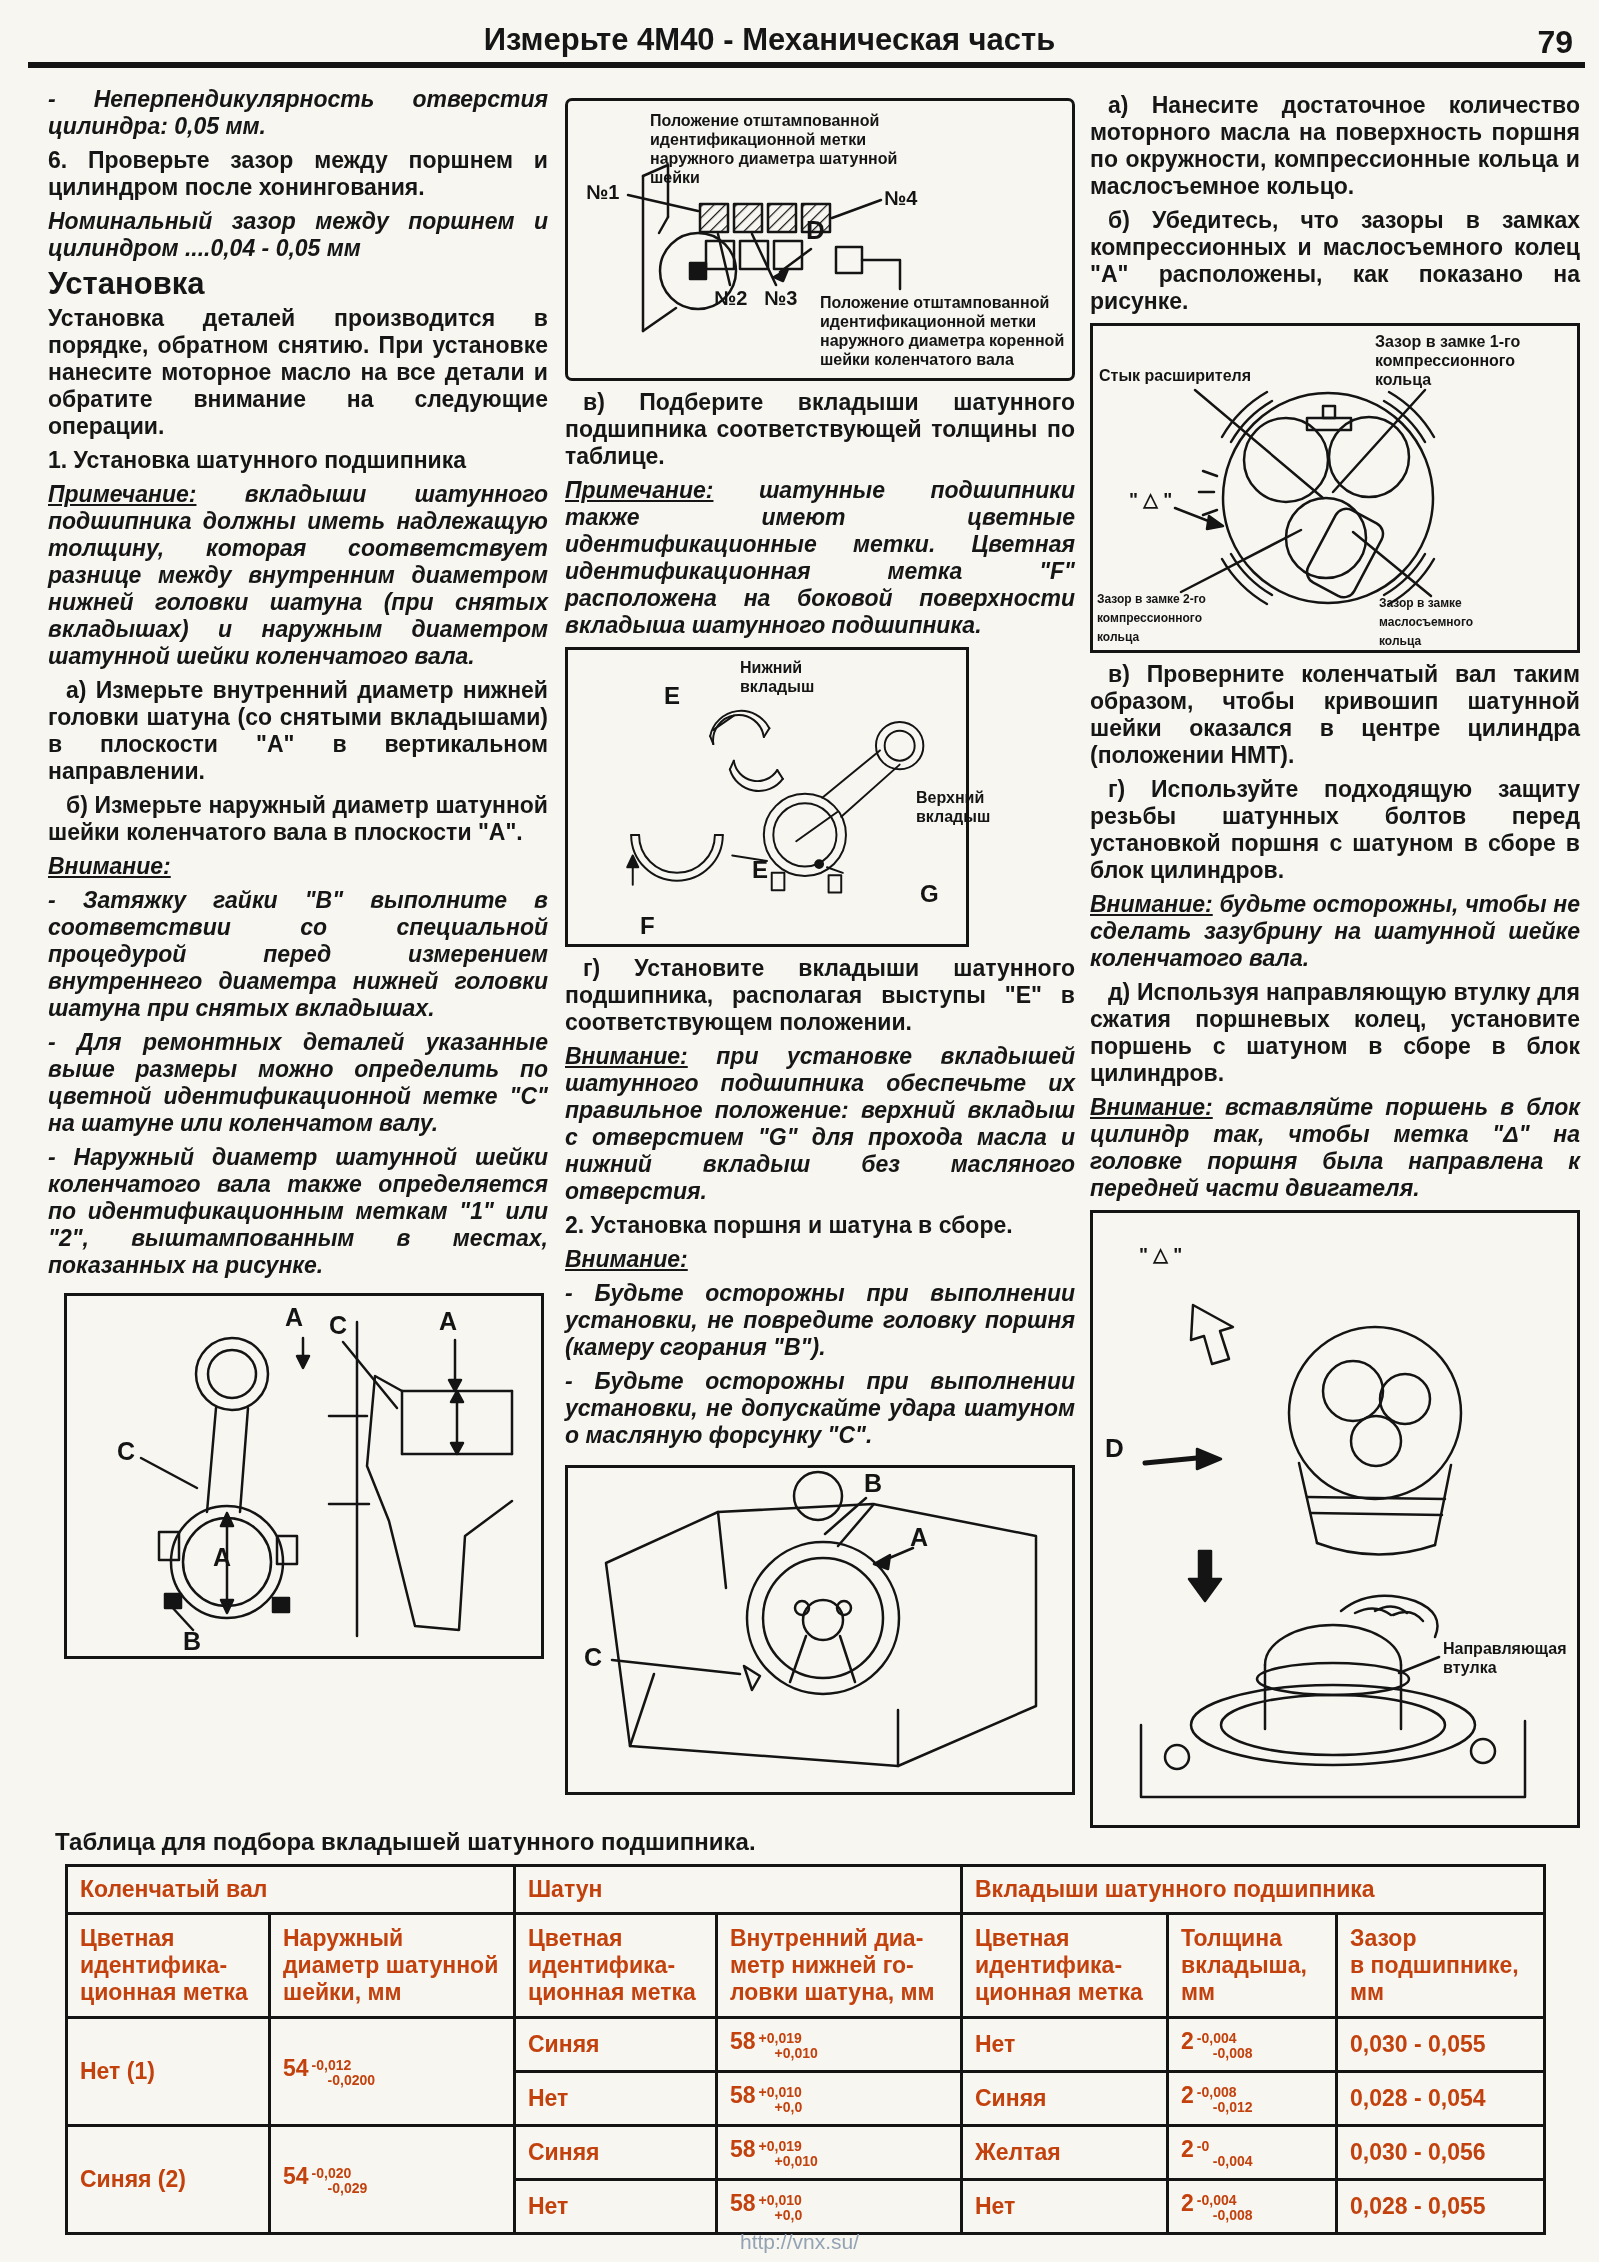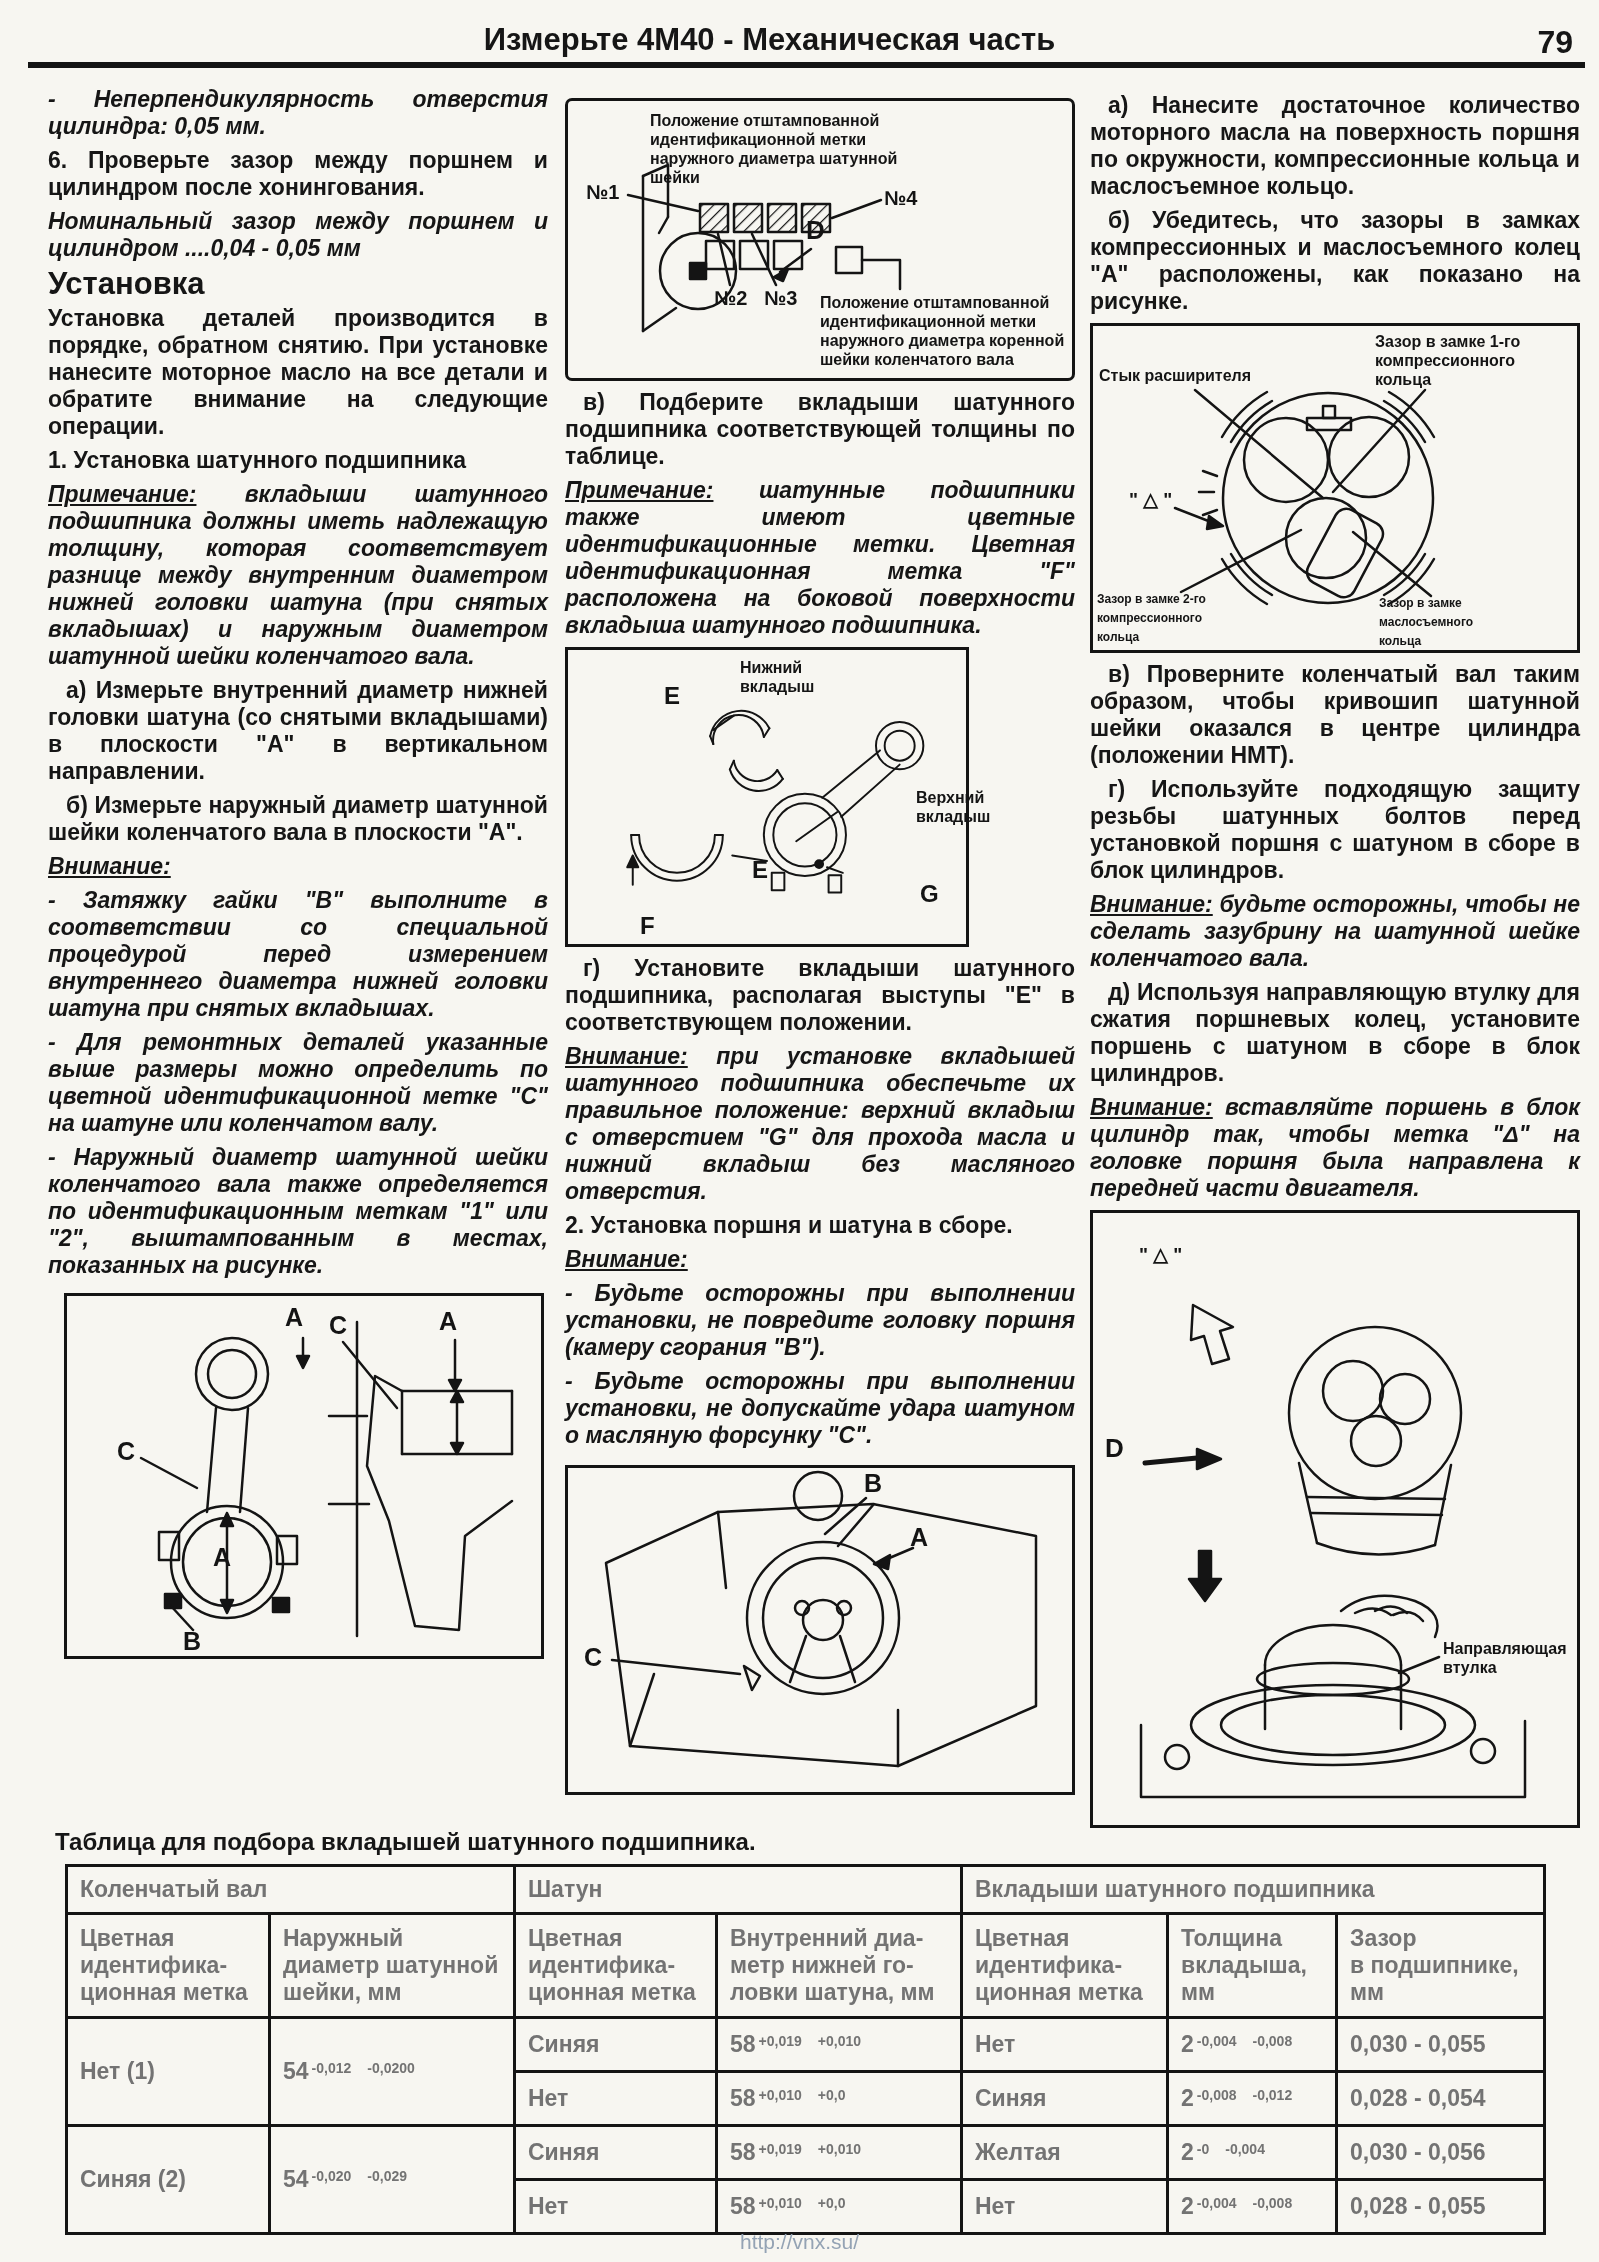--- a/index.html
+++ b/index.html
@@ -11,27 +11,27 @@
   .indent{text-indent:18px;}
   .h1{font-size:31px;margin:8px 0 8px 0;}
   .fig{position:relative;border:3px solid #141414;margin:8px 0;box-sizing:border-box;}
   .fig svg{position:absolute;left:0;top:0;width:100%;height:100%;}
   .flabel{position:absolute;font-weight:bold;white-space:pre-line;font-style:normal;color:#141414;}
   .hdr-title{position:absolute;left:0;right:60px;top:22px;text-align:center;font-size:31px;font-weight:bold;}
   .hdr-page{position:absolute;right:26px;top:24px;font-size:32px;font-weight:bold;}
   .hdr-rule{position:absolute;left:28px;right:14px;top:62px;height:6px;background:#141414;}
   .tbl-title{position:absolute;left:55px;top:1828px;font-size:24px;font-weight:bold;}
   table.sel{position:absolute;left:65px;top:1864px;border-collapse:collapse;table-layout:fixed;font-size:23px;font-weight:bold;}
-  table.sel td,table.sel th{border:3px solid #141414;padding:4px 12px;text-align:left;vertical-align:middle;color:#737373;}
+  table.sel td,table.sel th{border:3px solid #141414;padding:4px 12px;text-align:left;vertical-align:middle;color:#c2410c;}
   table.sel th{white-space:pre-line;line-height:27px;vertical-align:middle;font-weight:bold;}
   .grow{height:48px;}
   .hrow{height:104px;}
   .drow{height:54px;}
   .tol{white-space:nowrap;}
-  .tstack{display:inline-flex;flex-direction:row;font-size:14px;line-height:15px;vertical-align:6px;margin-left:3px;}
+  .tstack{display:inline-flex;flex-direction:column;font-size:14px;line-height:15px;vertical-align:6px;margin-left:3px;}
   .tsub{margin-left:16px;}
   .footer{position:absolute;left:0;right:0;top:2230px;text-align:center;font-size:21px;color:#94a3b4;}
   .lart{stroke:#141414;stroke-width:2.5;fill:none;stroke-linecap:round;stroke-linejoin:round;}
 </style>
 </head>
 <body>
 
 <div>
 
   <div class="hdr-title">Измерьте 4М40 - Механическая часть</div>

